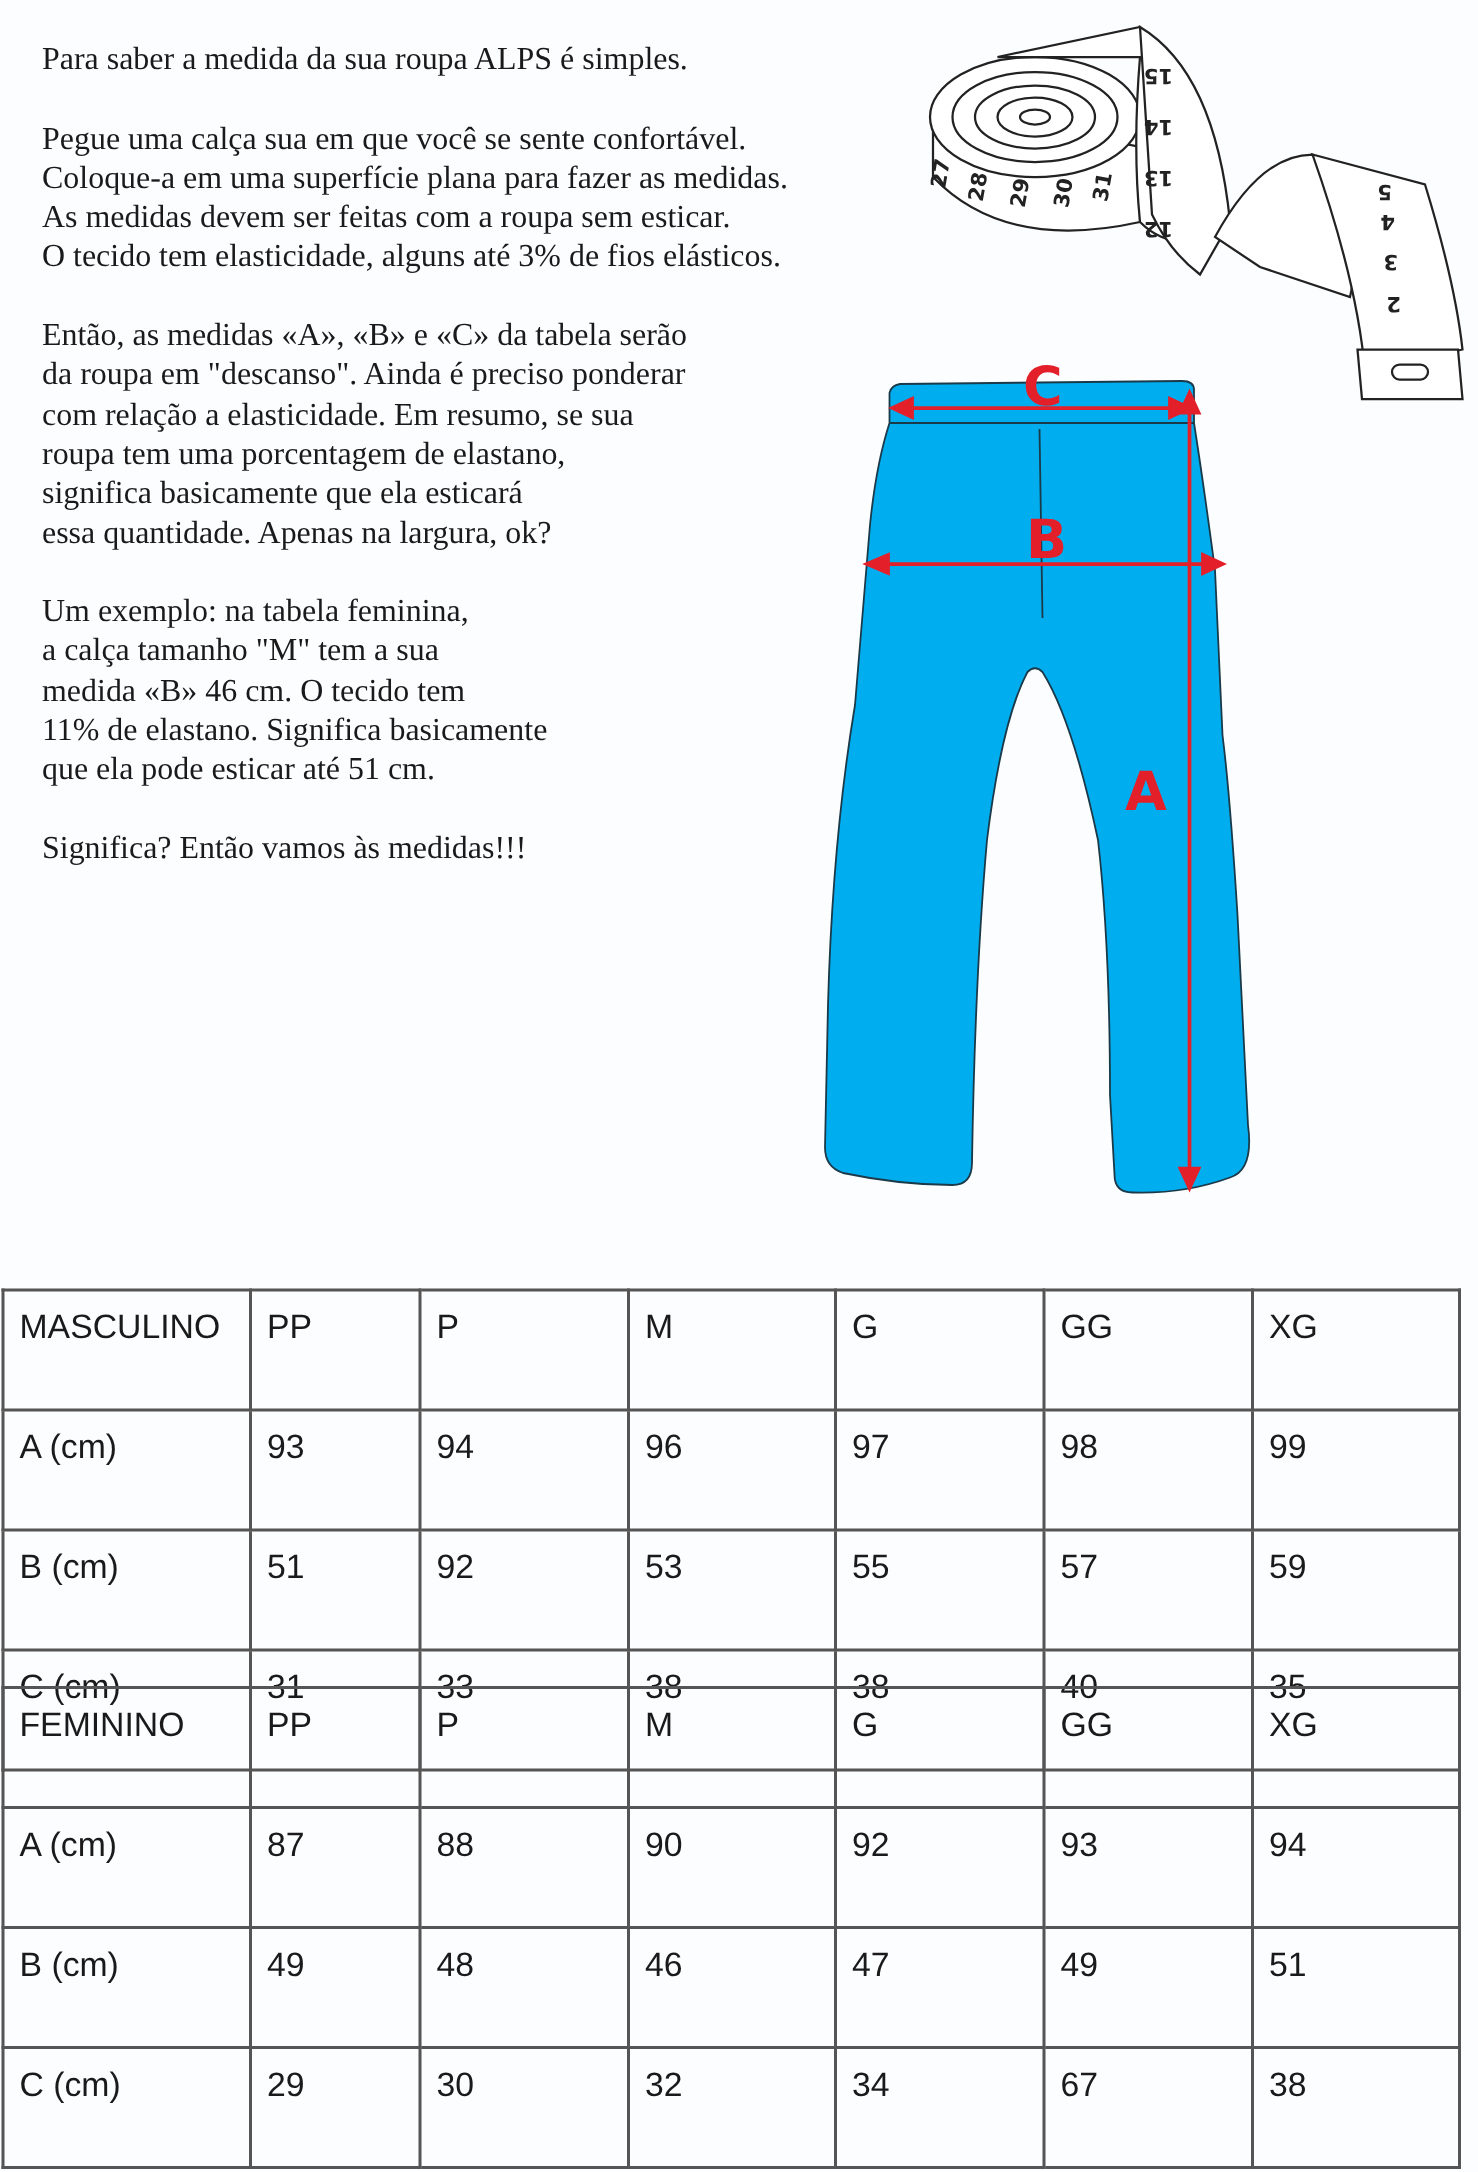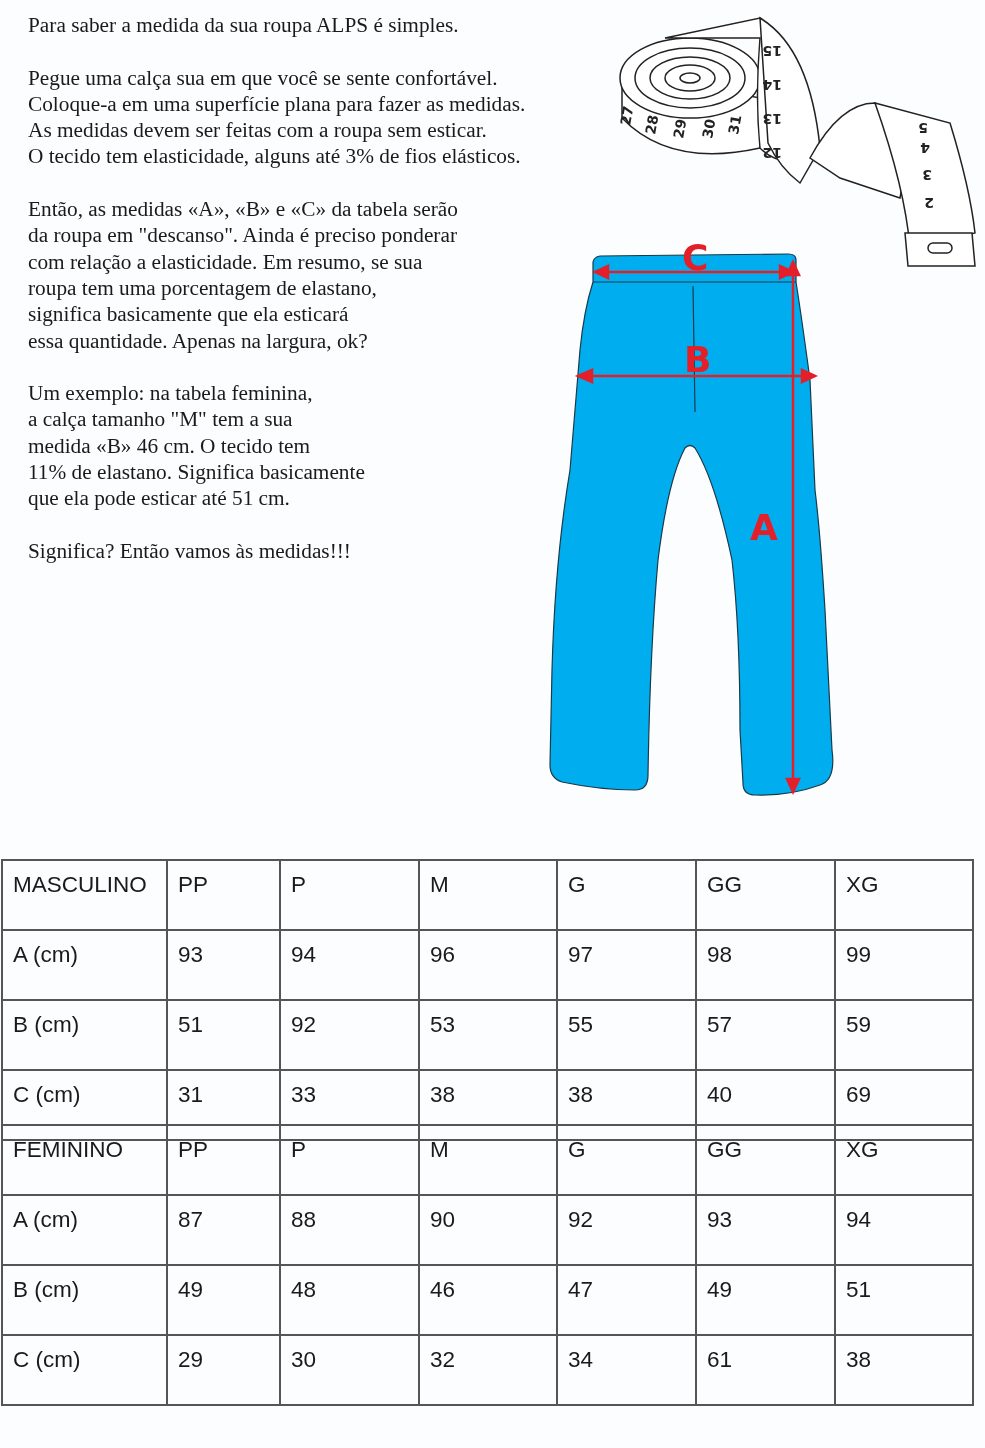--- a/index.html
+++ b/index.html
@@ -1,23 +1,23 @@
 <!DOCTYPE html>
 <html><head>
 <meta charset="utf-8">
 <style>
   html, body { margin:0; padding:0; }
   body { width:985px; height:1448px; background:#fcfdff; position:relative; overflow:hidden; }
-  .intro { position:absolute; left:28px; top:12px; width:580px; font-family:"Liberation Serif", serif; font-size:21.3px; line-height:26.3px; color:#1a1a1a; }
+  .intro { position:absolute; left:28px; top:26px; width:580px; font-family:"Liberation Serif", serif; font-size:21.3px; line-height:26.3px; color:#1a1a1a; }
   .intro p { margin:0 0 26.3px 0; white-space:pre-line; }
   .tape { position:absolute; left:610px; top:8px; width:370px; height:262px; }
   .pants { position:absolute; left:540px; top:230px; width:300px; height:580px; }
   table.size { position:absolute; left:1px; border-collapse:collapse; font-family:"Liberation Sans", sans-serif; font-size:22.5px; color:#1a1a1a; table-layout:fixed; }
   table.size td { border:2px solid #555; vertical-align:top; padding:11px 0 0 10px; height:55px; box-sizing:border-box; }
-  table.size tr { height:70px; }
+  table.size tr { height:80px; }
   #tbl-m { top:859px; }
   #tbl-f { top:1124px; }
 </style>
 </head>
 <body>
 
 <div class="intro">
   <p>Para saber a medida da sua roupa ALPS é simples.</p>
   <p>Pegue uma calça sua em que você se sente confortável.
 Coloque-a em uma superfície plana para fazer as medidas.
@@ -143,21 +143,21 @@
     <td>57</td>
     <td>59</td>
   </tr>
   <tr>
     <td>C (cm)</td>
     <td>31</td>
     <td>33</td>
     <td>38</td>
     <td>38</td>
     <td>40</td>
-    <td>69</td>
+    <td>35</td>
   </tr>
 </tbody>
   </table>
 
 <table class="size" id="tbl-f">
   <colgroup>
     <col style="width:165px">
       <col style="width:113px">
       <col style="width:139px">
       <col style="width:138px">
@@ -192,17 +192,17 @@
     <td>47</td>
     <td>49</td>
     <td>51</td>
   </tr>
   <tr>
     <td>C (cm)</td>
     <td>29</td>
     <td>30</td>
     <td>32</td>
     <td>34</td>
-    <td>61</td>
+    <td>67</td>
     <td>38</td>
   </tr>
 </tbody>
   </table>
 
 </body></html>

